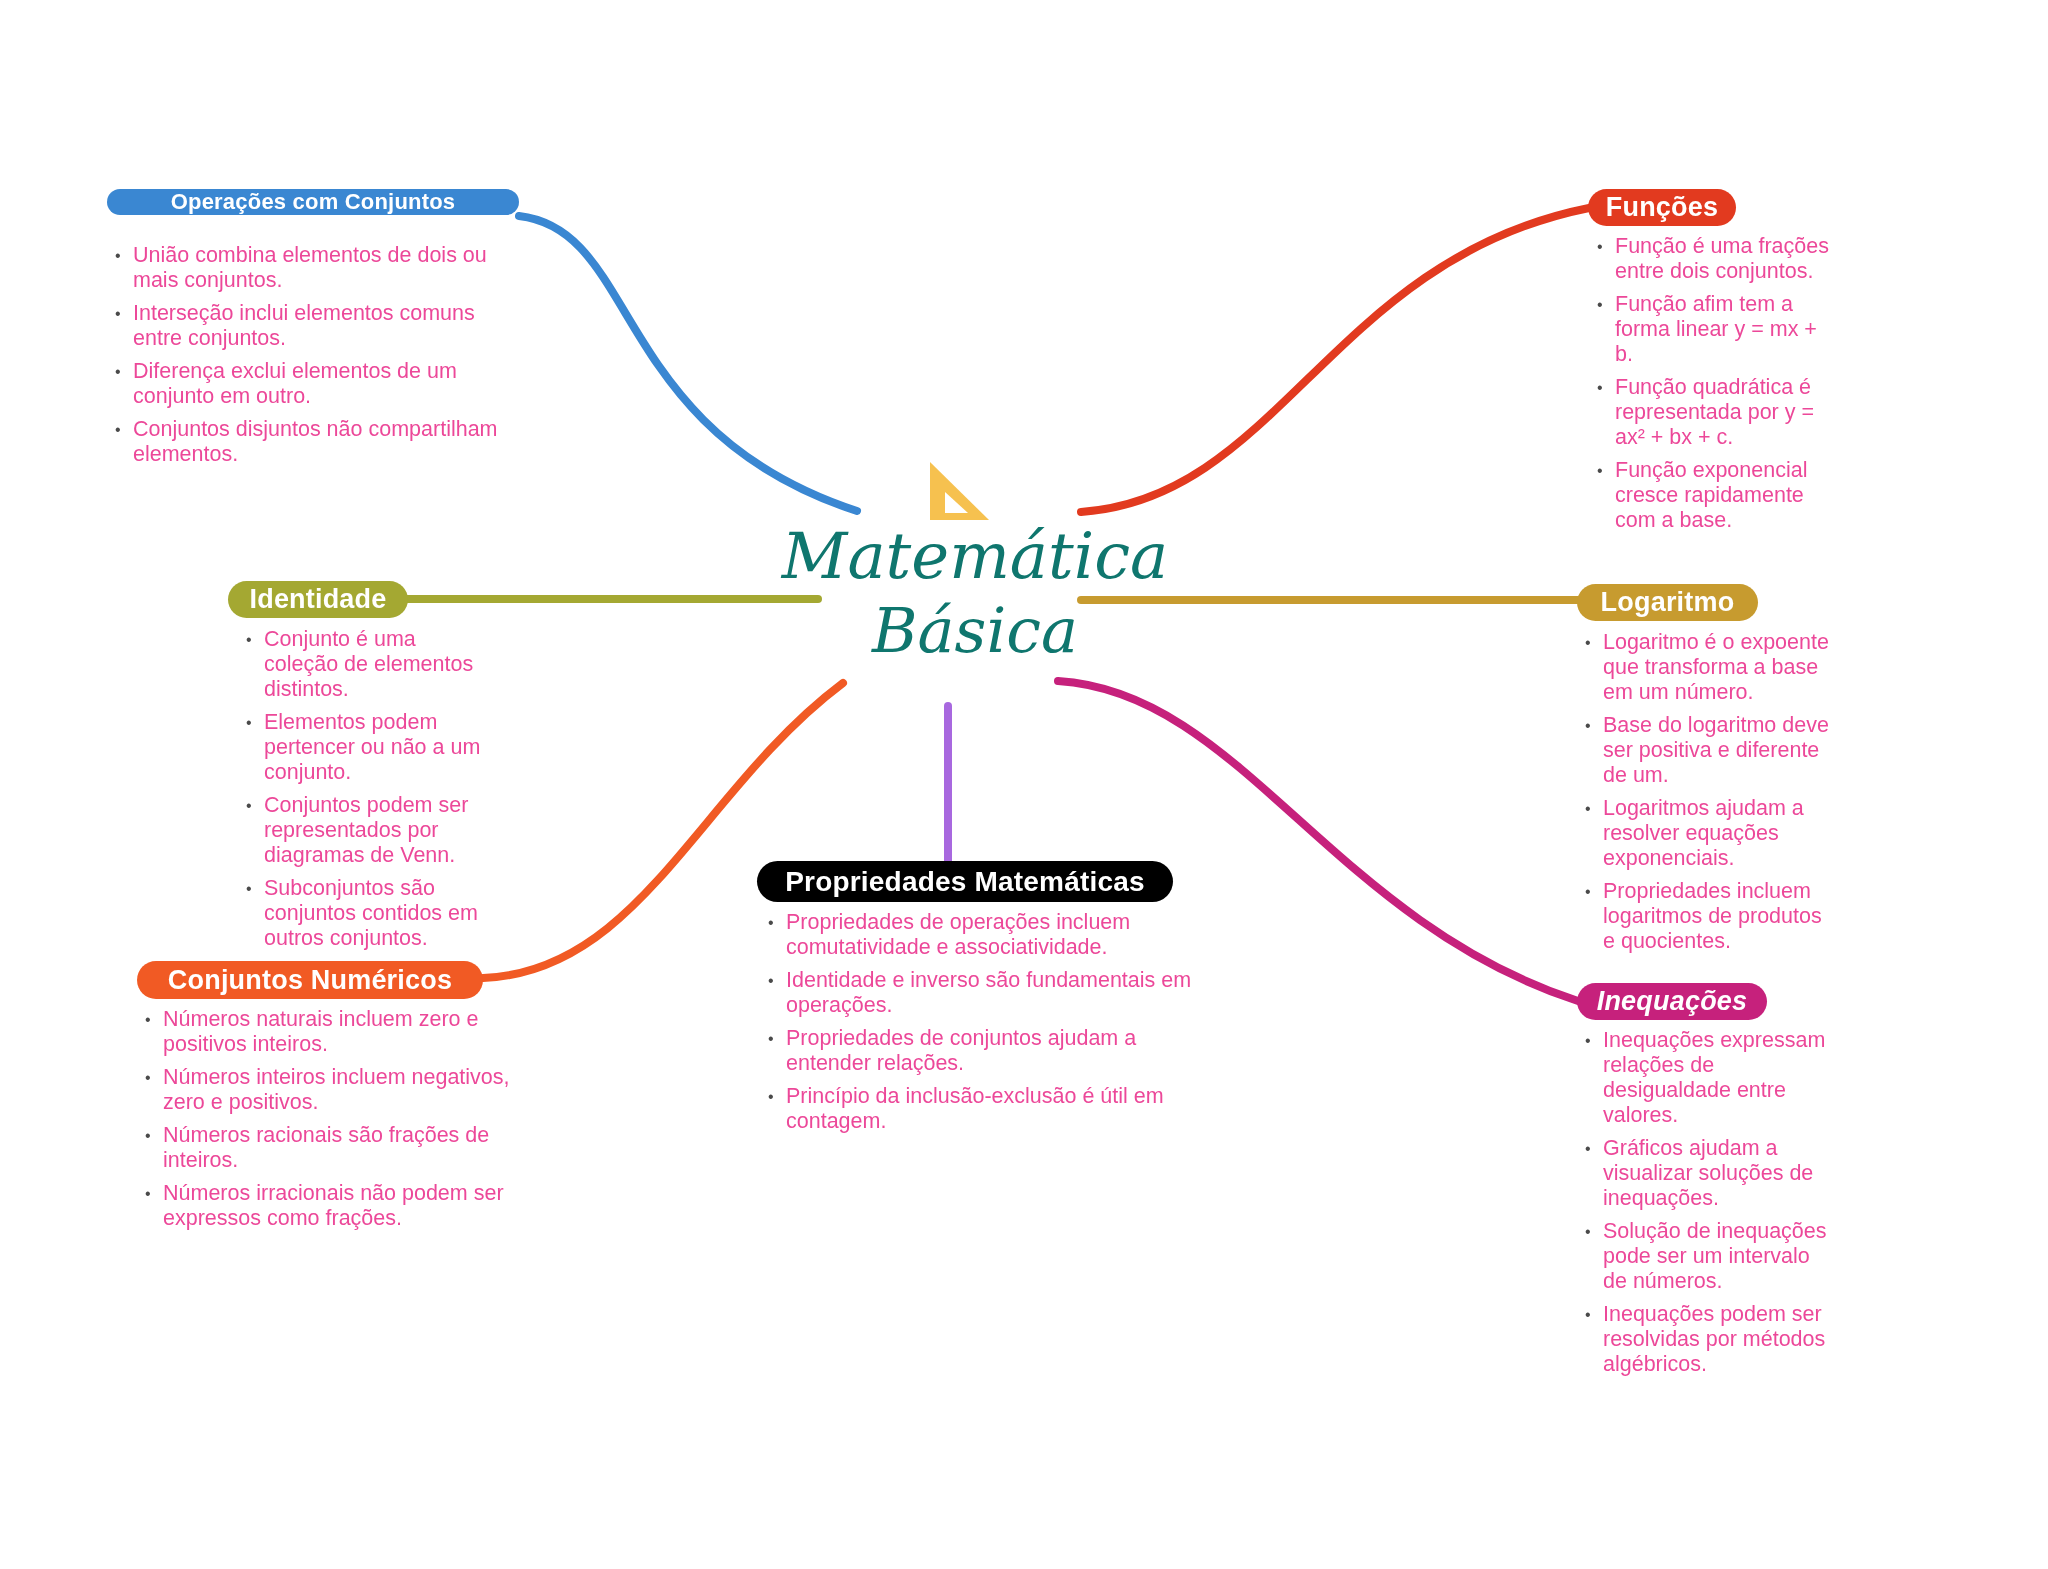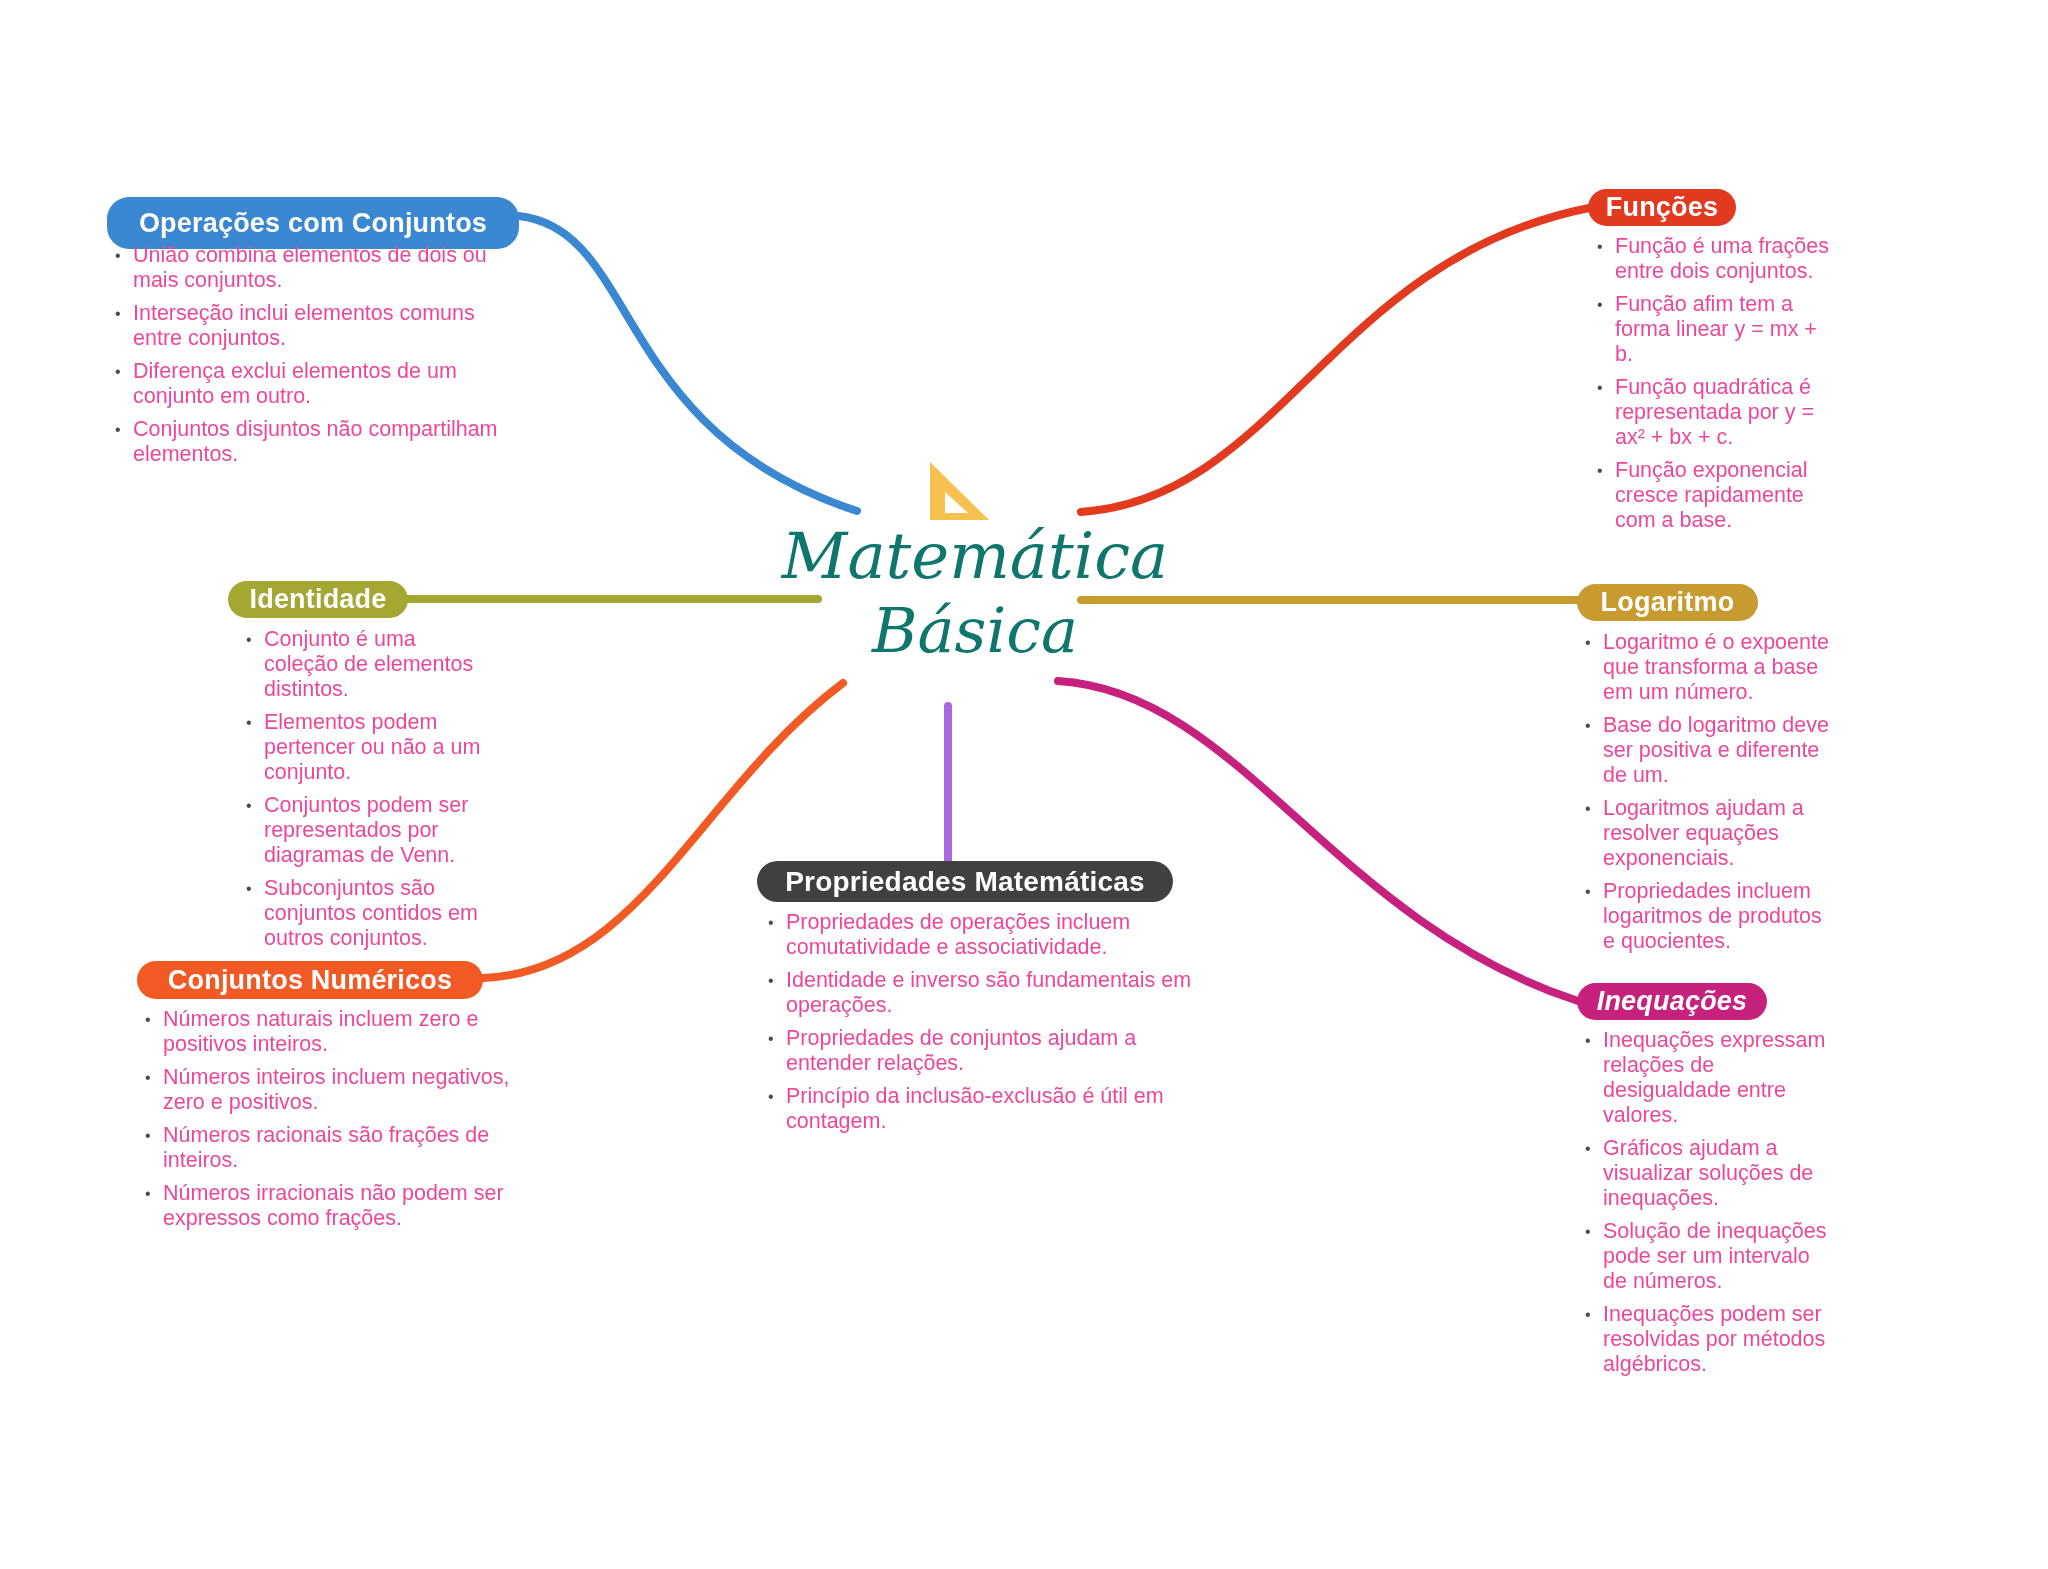--- a/index.html
+++ b/index.html
@@ -15,21 +15,21 @@
   svg.connectors path{fill:none;stroke-width:8;stroke-linecap:round;}
 
   .pill{
     position:absolute;
     display:flex;align-items:center;justify-content:center;
     color:#ffffff;font-weight:bold;
     border-radius:22px;
     letter-spacing:0.2px;
     white-space:nowrap;
   }
-  #pill-operacoes   {left:107px; top:197px; width:412px; height:52px; font-size:27px;}
+  #pill-operacoes   {left:107px; top:189px; width:412px; height:26px; font-size:22px;}
   #pill-conjuntos   {left:228px; top:581px; width:180px; height:37px; font-size:27px;}
   #pill-numericos   {left:137px; top:961px; width:346px; height:38px; font-size:27px;}
   #pill-funcoes     {left:1588px;top:189px; width:148px; height:37px; font-size:27px;}
   #pill-logaritmo   {left:1577px;top:584px; width:181px; height:37px; font-size:27px;}
   #pill-inequacoes  {left:1577px;top:983px; width:190px; height:37px; font-size:27px;}
   #pill-propriedades{left:757px; top:861px; width:416px; height:41px; font-size:28px;}
 
   .bullets{position:absolute;}
   .bullets ul{list-style:none;margin:0;padding:0;}
   .bullets li{
@@ -87,21 +87,21 @@
     <div class="t1">Matemática</div>
     <div class="t2">Básica</div>
   </div>
 
   <div class="pill" id="pill-operacoes" style="background-color: rgb(58, 135, 210);">Operações com Conjuntos</div>
   <div class="pill" id="pill-conjuntos" style="background-color: rgb(164, 168, 50);">Identidade</div>
   <div class="pill" id="pill-numericos" style="background-color: rgb(241, 90, 36);">Conjuntos Numéricos</div>
   <div class="pill" id="pill-funcoes" style="background-color: rgb(226, 58, 31);">Funções</div>
   <div class="pill" id="pill-logaritmo" style="background-color: rgb(199, 155, 47);">Logaritmo</div>
   <div class="pill" id="pill-inequacoes" style="background-color: rgb(198, 33, 124); font-style: italic;">Inequações</div>
-  <div class="pill" id="pill-propriedades" style="background-color: #404040;">Propriedades Matemáticas</div>
+  <div class="pill" id="pill-propriedades" style="background-color: #000000;">Propriedades Matemáticas</div>
 
   <div class="bullets" id="bullets-operacoes">
     <ul>
       <li>União combina elementos de dois ou mais conjuntos.</li>
       <li>Interseção inclui elementos comuns entre conjuntos.</li>
       <li>Diferença exclui elementos de um conjunto em outro.</li>
       <li>Conjuntos disjuntos não compartilham elementos.</li>
     </ul>
   </div>
   <div class="bullets" id="bullets-conjuntos">

